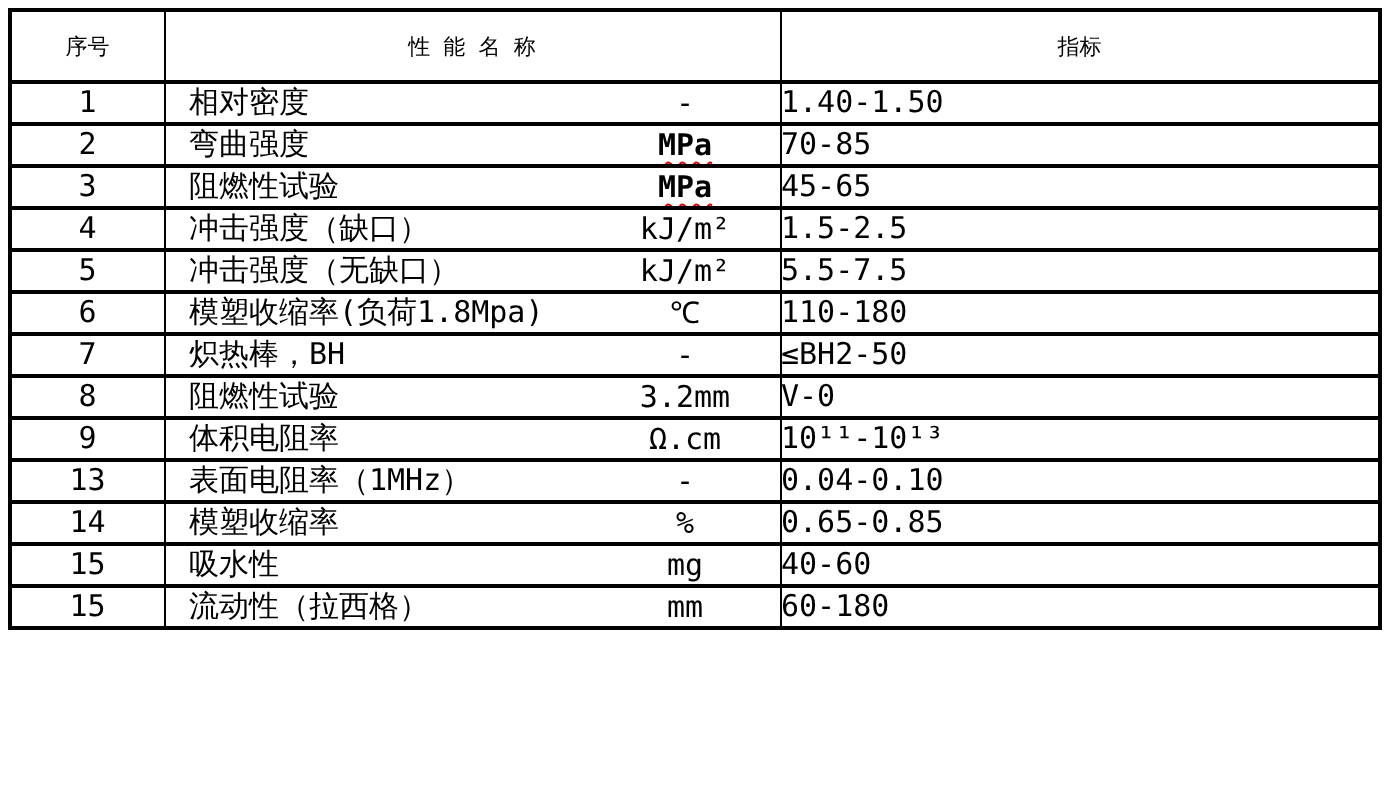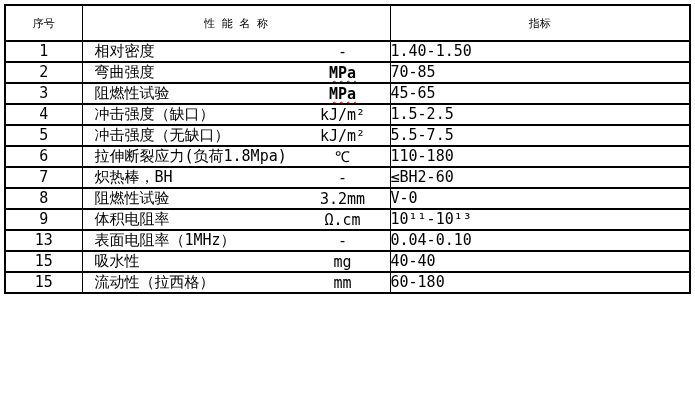--- a/index.html
+++ b/index.html
@@ -128,32 +128,32 @@
     <td class="cell-no">5</td>
     <td class="cell-prop">
       <span class="prop-name">冲击强度（无缺口）</span>
       <span class="prop-unit">kJ/m²</span>
     </td>
     <td class="cell-val">5.5-7.5</td>
   </tr>
         <tr>
     <td class="cell-no">6</td>
     <td class="cell-prop">
-      <span class="prop-name">拉伸断裂应力(负荷1.8Mpa)</span>
+      <span class="prop-name">模塑收缩率(负荷1.8Mpa)</span>
       <span class="prop-unit">℃</span>
     </td>
     <td class="cell-val">110-180</td>
   </tr>
         <tr>
     <td class="cell-no">7</td>
     <td class="cell-prop">
       <span class="prop-name">炽热棒，BH</span>
       <span class="prop-unit">-</span>
     </td>
-    <td class="cell-val">≤BH2-60</td>
+    <td class="cell-val">≤BH2-50</td>
   </tr>
         <tr>
     <td class="cell-no">8</td>
     <td class="cell-prop">
       <span class="prop-name">阻燃性试验</span>
       <span class="prop-unit">3.2mm</span>
     </td>
     <td class="cell-val">V-0</td>
   </tr>
         <tr>
@@ -166,26 +166,34 @@
   </tr>
         <tr>
     <td class="cell-no">13</td>
     <td class="cell-prop">
       <span class="prop-name">表面电阻率（1MHz）</span>
       <span class="prop-unit">-</span>
     </td>
     <td class="cell-val">0.04-0.10</td>
   </tr>
         <tr>
+    <td class="cell-no">14</td>
+    <td class="cell-prop">
+      <span class="prop-name">模塑收缩率</span>
+      <span class="prop-unit">%</span>
+    </td>
+    <td class="cell-val">0.65-0.85</td>
+  </tr>
+        <tr>
     <td class="cell-no">15</td>
     <td class="cell-prop">
       <span class="prop-name">吸水性</span>
       <span class="prop-unit">mg</span>
     </td>
-    <td class="cell-val">40-40</td>
+    <td class="cell-val">40-60</td>
   </tr>
         <tr>
     <td class="cell-no">15</td>
     <td class="cell-prop">
       <span class="prop-name">流动性（拉西格）</span>
       <span class="prop-unit">mm</span>
     </td>
     <td class="cell-val">60-180</td>
   </tr>
       </tbody>

